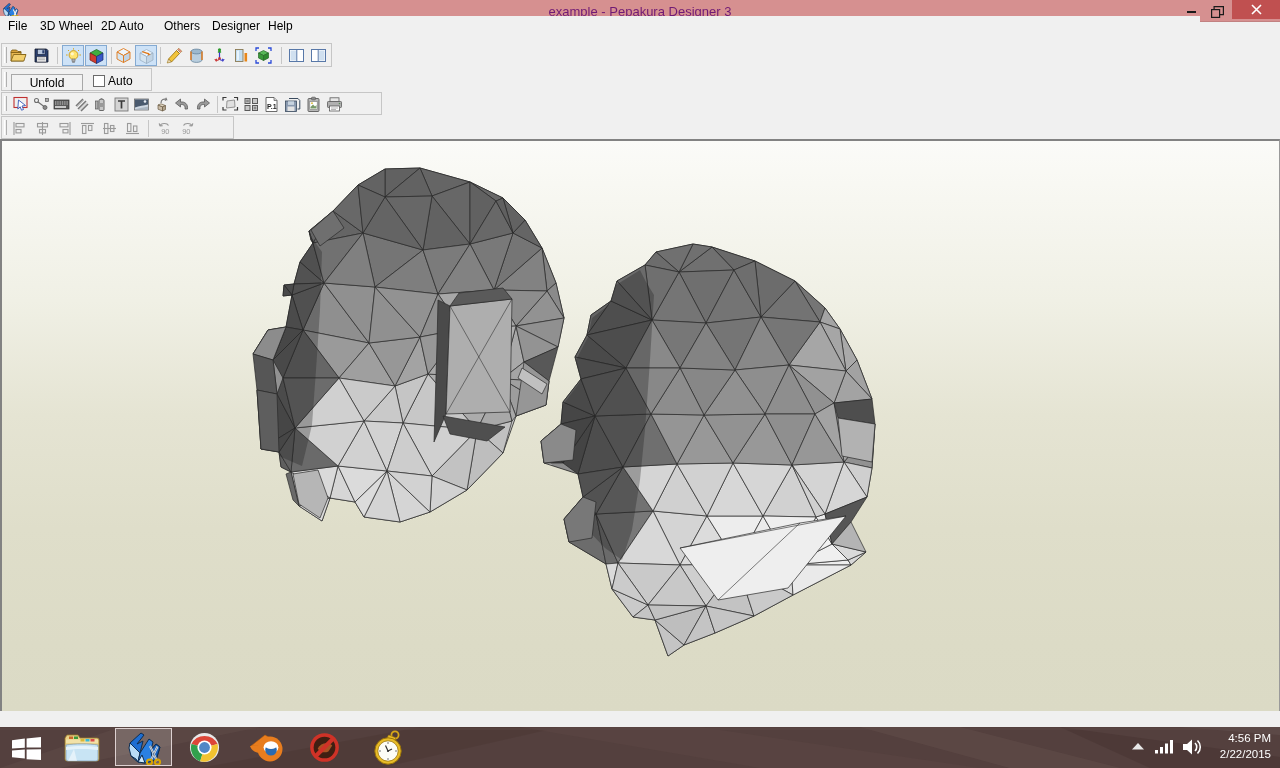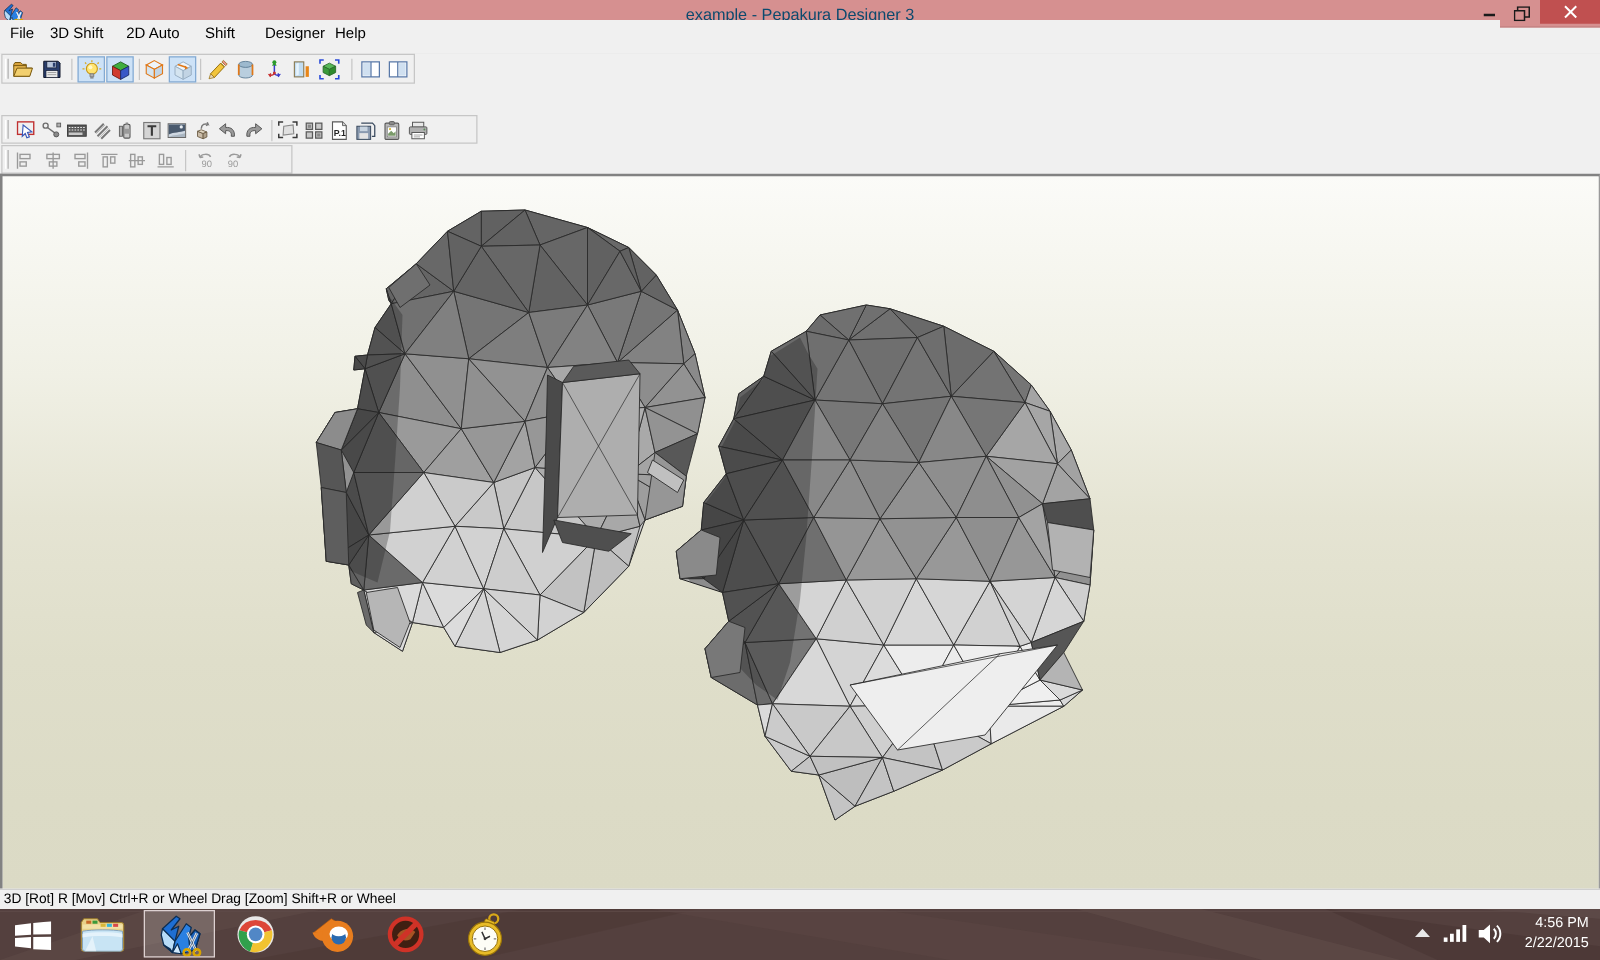--- a/index.html
+++ b/index.html
@@ -1,17 +1,17 @@
 <!DOCTYPE html>
 <html><head><meta charset="utf-8"><style>
 *{margin:0;padding:0;box-sizing:border-box}
 html,body{width:1280px;height:768px;overflow:hidden;font-family:"Liberation Sans",sans-serif;-webkit-font-smoothing:antialiased}
 #win{width:1280px;height:768px;position:relative;background:#f0f0f0}
 #titlebar{position:absolute;left:0;top:0;width:1280px;height:22px;background:#d69090;border-bottom:1px solid #c28181}
-#title{position:absolute;left:0;top:4px;width:100%;text-align:center;font-size:13px;color:#0c4a6e}
+#title{position:absolute;left:0;top:4px;width:100%;text-align:center;font-size:13px;color:#701a75}
 #closebtn{position:absolute;right:0;top:0;width:48px;height:19px;background:#c05050}
 #closebtn svg{position:absolute;left:19px;top:4px}
 #minbtn{position:absolute;right:84px;top:11px;width:9px;height:2px;background:#1a1a1a}
 #maxbtn{position:absolute;right:56px;top:4px;width:13px;height:12px}
 #menubar{position:absolute;left:0;top:16px;width:1200px;height:20px;background:#f0f0f0;font-size:12px;color:#000}
 .mi{position:absolute;top:3px}
 .trow{position:absolute;left:0;width:1280px;background:#f0f0f0}
 .band{position:absolute;top:0;border:1px solid #c6c6c6;height:24px;background:#f0f0f0}
 .grip{position:absolute;left:2px;top:3px;bottom:3px;width:3px;border-left:1px solid #fff;border-right:1px solid #b0b0b0}
 .tbtn{position:absolute;top:1px;width:22px;height:21px}
@@ -48,23 +48,23 @@
       </div>
   <div id="minbtn"></div>
   <div id="maxbtn"><svg width="13" height="12" viewBox="0 0 13 12">
           <rect x="0.6" y="3.6" width="8" height="7.8" fill="none" stroke="#1a1a1a" stroke-width="1.2"></rect>
           <path d="M3.1 3.4 L3.1 0.6 L12.4 0.6 L12.4 8.6 L8.8 8.6" fill="none" stroke="#1a1a1a" stroke-width="1.2"></path>
         </svg></div>
  </div>
  <div style="position:absolute;left:0;top:42.5px;width:1280px;height:1px;background:#d9d9d9"></div>
  <div id="menubar">
   <span class="mi" style="left:8px">File</span>
-  <span class="mi" style="left:40px">3D Shift</span>
+  <span class="mi" style="left:40px">3D Wheel</span>
   <span class="mi" style="left:101px">2D Auto</span>
-  <span class="mi" style="left:164px">Shift</span>
+  <span class="mi" style="left:164px">Others</span>
   <span class="mi" style="left:212px">Designer</span>
   <span class="mi" style="left:268px">Help</span>
  </div>
  <div class="trow" style="top:43px;height:25px">
   <div class="band" style="left:1px;width:331px;height:24px">
         <div class="grip"></div>
 <div class="tbtn" style="left:6px">
           <svg width="17" height="17" viewBox="0 0 17 17">
             <path d="M1 4.5 L2 3 6.5 3 8 4.5 11 4.5 11 6 H1 Z" fill="#d8a23c" stroke="#7a5a10" stroke-width="0.8"></path>
             <path d="M1 14 L1 5.5 11 5.5 11 7.5 15.5 7.5 13.5 14 Z" fill="#e8b850" stroke="#7a5a10" stroke-width="0.8"></path>
@@ -175,20 +175,28 @@
           </svg>
         </div>
 <div class="tbtn" style="left:306px">
           <svg width="17" height="17" viewBox="0 0 17 17">
             <rect x="1.5" y="2.5" width="14" height="12" fill="#ffffff" stroke="#5878a8" stroke-width="1"></rect>
             <rect x="9" y="3.5" width="5.5" height="10" fill="#d0e0f0"></rect>
             <path d="M8.2 2.5 V14.5" stroke="#5878a8" stroke-width="1"></path>
           </svg>
         </div>
   </div>
+ </div>
+ <div class="trow" style="top:68px;height:24px">
+  <div class="band" style="left:1px;width:151px;height:23px">
+        <div class="grip"></div>
+   <div id="unfoldbtn">Unfold</div>
+        <div class="cb"></div>
+        <span style="position:absolute;left:106px;top:5px;font-size:12px">Auto</span>
+      </div>
  </div>
  <div class="trow" style="top:92px;height:24px">
   <div class="band" style="left:1px;width:381px;height:23px">
         <div class="grip"></div>
 <div class="tbtn" style="left:9px">
           <svg width="17" height="17" viewBox="0 0 17 17">
             <rect x="1" y="1.5" width="13" height="10" fill="none" stroke="#c03030" stroke-width="1.1"></rect>
             <path d="M5.5 4 L12.5 9.5 L9 10 L10.5 13.5 L8.5 14.2 L7.2 10.8 L4.8 13 Z" fill="#fff" stroke="#3858b8" stroke-width="0.9"></path>
           </svg>
         </div>
@@ -648,21 +656,20 @@
 <polygon points="838,418 875,424 872,462 842,456" fill="#b2b2b2"></polygon>
 <polygon points="825,514 867,497 851,522 832,544" fill="#565656"></polygon>
 <polygon points="832,544 851,522 866,552" fill="#b4b4b4"></polygon>
 <polygon points="680,548 800,523 846,516 788,588 718,600" fill="#eeeeee"></polygon>
 <path d="M680 548 L846 516 M718 600 L800 523" stroke-width="0.6" fill="none"></path>
 <polygon points="569,542 564,519 583,497 596,502 592,538" fill="#787878"></polygon>
 <polygon points="544,463 541,441 561,424 576,430 573,460" fill="#8a8a8a"></polygon>
 </g>
   </svg>
  </div>
- <div id="statusbar">3D [Rot] R [Mov] Ctrl+R or Wheel Drag [Zoom] Shift+R or Wheel</div>
  <div id="taskbar">
 <svg style="position:absolute;left:0;top:0" width="1280" height="41" viewBox="0 0 1280 41">
 <rect width="1280" height="41" fill="#54403e"></rect>
 <polygon points="0,41 120,0 260,0 60,41" fill="#5d4846" opacity="0.7"></polygon>
 <polygon points="200,41 420,0 560,0 380,41" fill="#4c3836" opacity="0.6"></polygon>
 <polygon points="520,0 760,41 980,41 700,0" fill="#5b4644" opacity="0.5"></polygon>
 <polygon points="860,0 1010,41 1120,41 960,0" fill="#614c4a" opacity="0.6"></polygon>
 <polygon points="1060,0 1280,30 1280,41 1150,41" fill="#4a3634" opacity="0.7"></polygon>
 <polygon points="1180,0 1280,8 1280,0" fill="#63504e" opacity="0.6"></polygon>
 <path d="M0 2 L1280 2" stroke="#5e4a48" stroke-width="1" opacity="0.8"></path>

